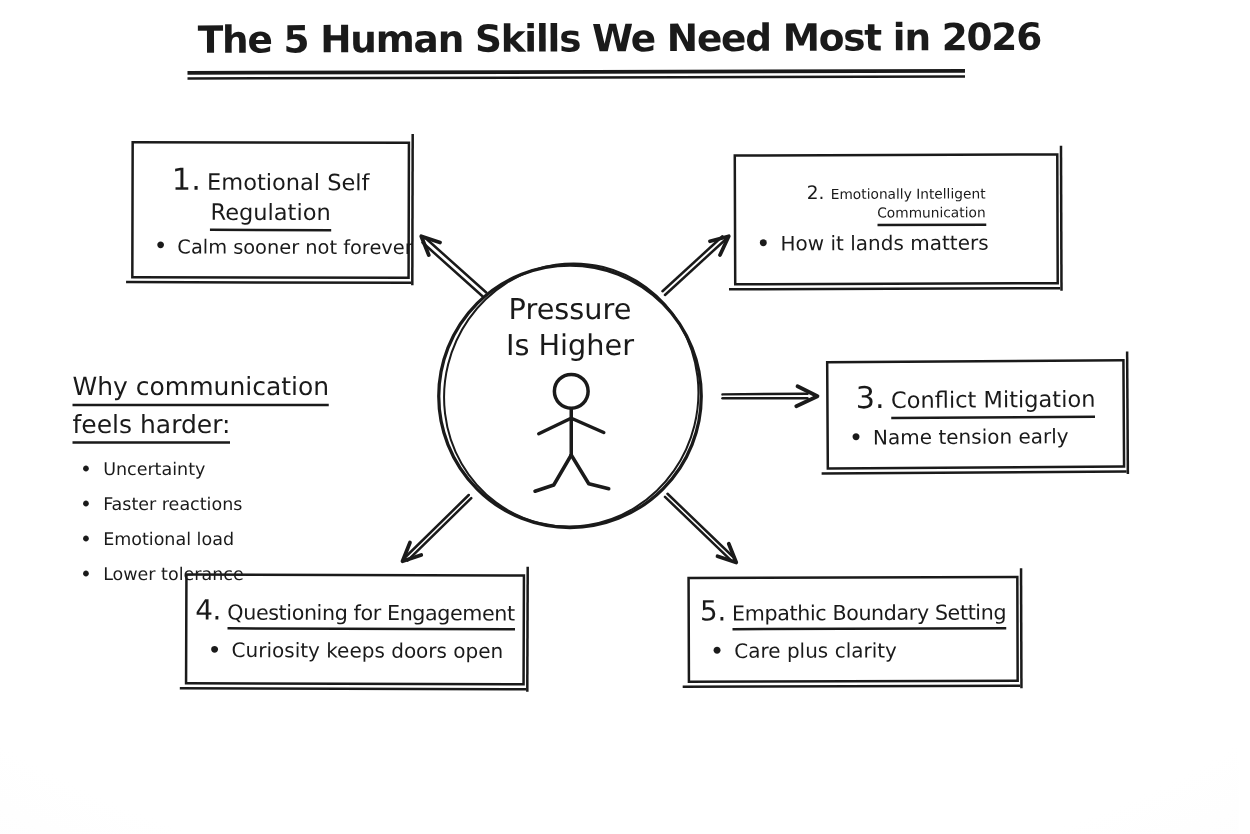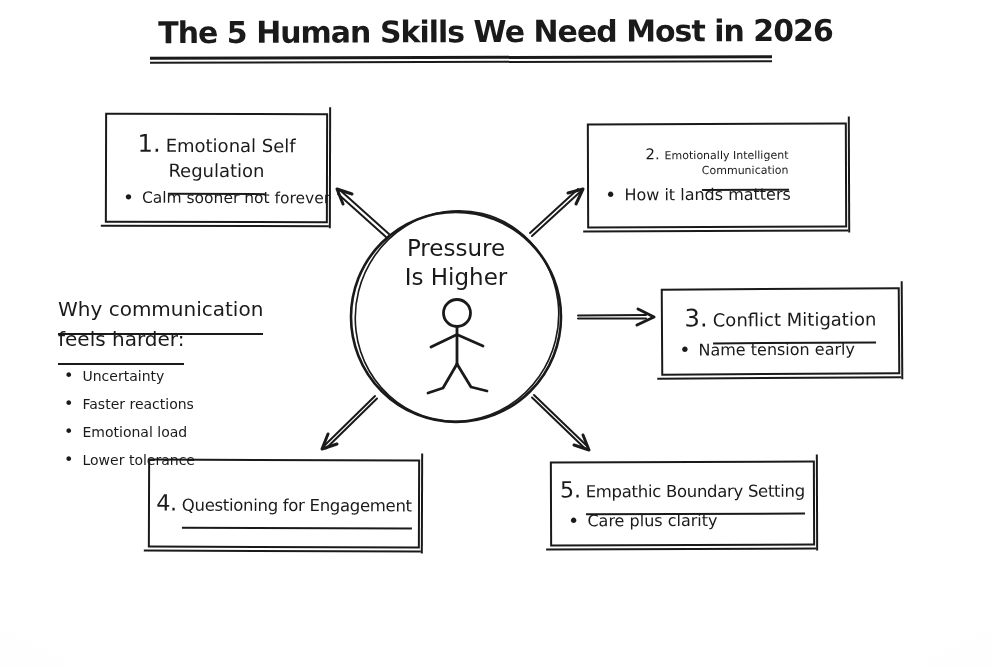--- a/index.html
+++ b/index.html
@@ -56,21 +56,21 @@
   }
   .box1{ left:105px; top:113px; width:223px; height:110px; transform:rotate(0.15deg); }
   .box2{ left:587px; top:123px; width:260px; height:105px; transform:rotate(-0.2deg); }
   .box3{ left:661px; top:288px; width:239px; height:87px; transform:rotate(-0.35deg); }
   .box4{ left:148px; top:459px; width:272px; height:89px; transform:rotate(0.2deg); }
   .box5{ left:550px; top:461px; width:265px; height:85px; transform:rotate(-0.2deg); }
 
   .skill-head{ text-align:center; line-height:1.3; white-space:nowrap; }
   .head-row{ white-space:nowrap; }
   .skill-num{ font-size:1.35em; margin-right:5px; }
-  .u{ border-bottom:2px solid var(--ink); padding-bottom:12px; }
+  .u{ border-bottom:2px solid var(--ink); padding-bottom:2px; }
   .fs18{ font-size:18px; }
   .fs17{ font-size:11px;text-align:right; }
   .fs16{ font-size:16.5px; letter-spacing:-0.3px; }
   .skill-bullet{
     align-self:flex-start;
     padding-left:10px;
     font-size:16px; white-space:nowrap;
     display:flex; align-items:center;
   }
   .skill-bullet::before{ content:"\2022"; font-size:1.2em; margin-right:8px; }
@@ -188,20 +188,23 @@
     </div>
     <div class="skill-bullet">
         <span>Name tension early</span>
       </div>
   </div>
 
   <div class="skill-box box4">
     <div class="skill-head fs16">
       <div class="head-row"><span class="skill-num">4.</span><span class="u">Questioning for Engagement</span></div>
     </div>
+    <div class="skill-bullet">
+        <span>Curiosity keeps doors open</span>
+      </div>
   </div>
 
   <div class="skill-box box5">
     <div class="skill-head fs16">
       <div class="head-row"><span class="skill-num">5.</span><span class="u">Empathic Boundary Setting</span></div>
     </div>
     <div class="skill-bullet">
         <span>Care plus clarity</span>
       </div>
   </div>

